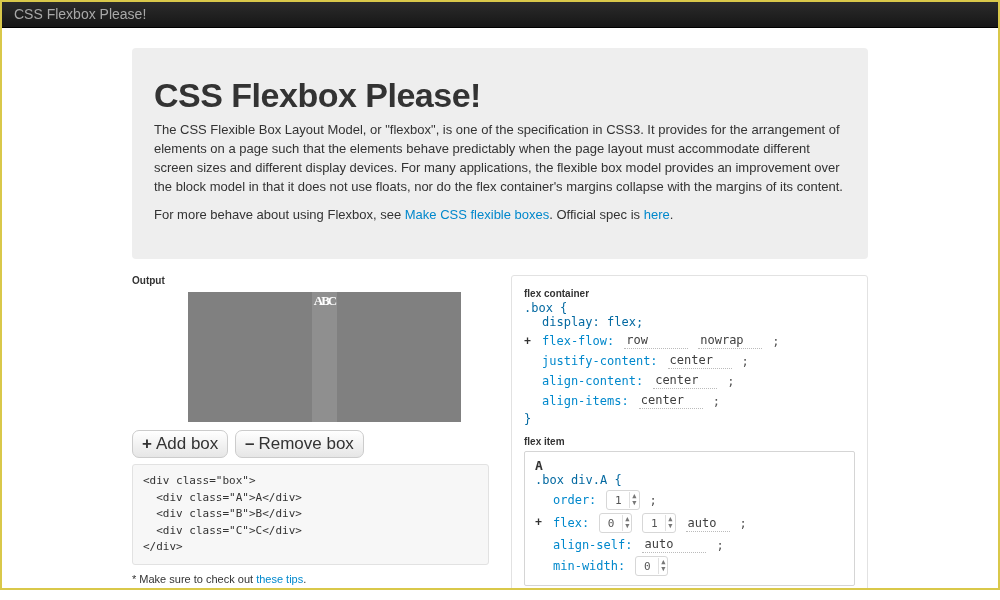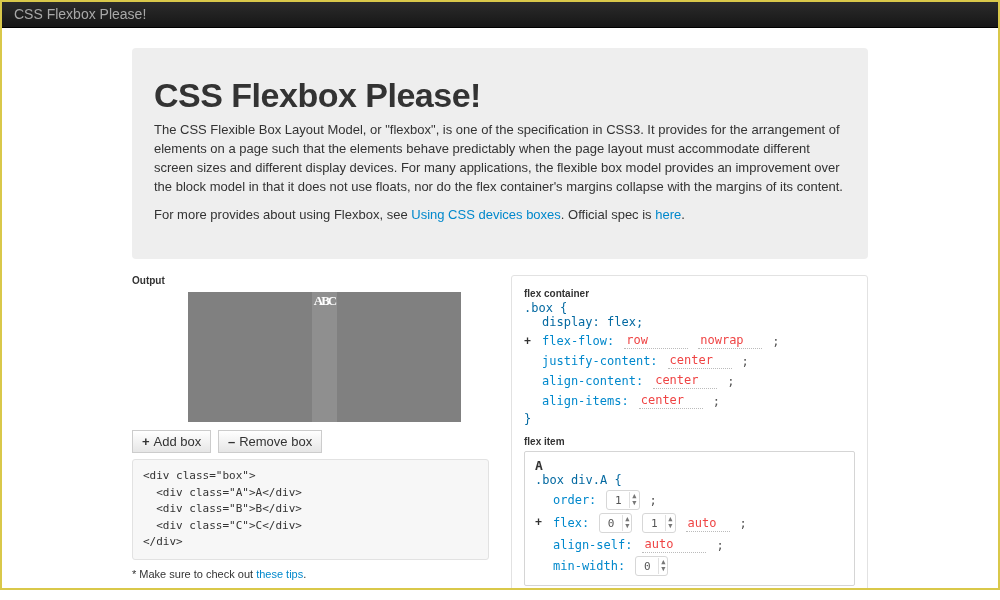--- a/index.html
+++ b/index.html
@@ -9,32 +9,32 @@
   .hero{background:#eee;padding:28px 22px 24px 22px;margin-top:20px;border-radius:4px}
   .hero h1{margin:0 0 6px 0;font-size:34px;font-weight:700;color:#333;letter-spacing:-.5px}
   .hero p{margin:0 0 10px 0;font-size:13px;line-height:1.45;color:#333}
   a.link{color:#0088cc;text-decoration:none}
   .main{display:flex;gap:22px;margin-top:16px}
   .col{flex:1;min-width:0}
   .colhead{font-weight:700;font-size:10px;margin-bottom:6px}
   .preview{background:#808080;height:130px;margin:0 28px 0 56px;display:flex;justify-content:center}
   .preview .chip{color:#fff;font-weight:700;font-family:Georgia,serif;font-size:13px;background:rgba(255,255,255,.12);padding:1px 2px;letter-spacing:-2px}
   .btnrow{margin:8px 0 6px 0}
-  .btn{display:inline-block;border:1px solid #ccc;background:linear-gradient(#fff,#e6e6e6);border-radius:0;font-size:13px;padding:3px 9px;cursor:pointer;color:#333;margin-right:3px}
+  .btn{display:inline-block;border:1px solid #ccc;background:linear-gradient(#fff,#e6e6e6);border-radius:7px;font-size:17px;padding:3px 9px;cursor:pointer;color:#333;margin-right:3px}
   .btn .ic{font-weight:700;margin-right:4px}
   .codebox{border:1px solid #e2e2e2;border-radius:3px;background:#f7f7f7;font-family:Menlo,Consolas,monospace;font-size:11px;padding:8px 10px;white-space:pre;line-height:1.5;color:#333}
   .hint{font-size:11px;margin-top:8px}
   .panel{border:1px solid #e2e2e2;border-radius:3px;padding:10px 12px;font-size:12px}
   .panel .note{font-size:11px;color:#333;margin-bottom:8px}
   .sect{font-weight:700;font-size:10px;margin:2px 0 2px 0}
   .mono{font-family:Menlo,Consolas,monospace;font-size:12px;color:#0369a1}
   .propline{display:flex;align-items:center;gap:10px;margin:3px 0;padding-left:18px;position:relative}
   .propline .plus{position:absolute;left:0;top:2px;font-weight:700;color:#333}
   .pkey{color:#0088cc;font-family:Menlo,Consolas,monospace;font-size:12px}
-  .pval{font-family:Menlo,Consolas,monospace;font-size:12px;border-bottom:1px dotted #bbb;padding:1px 2px;min-width:60px;display:inline-block;color:#ef4444}
+  .pval{font-family:Menlo,Consolas,monospace;font-size:12px;border-bottom:1px dotted #bbb;padding:1px 2px;min-width:60px;display:inline-block;color:#404040}
   .semi{font-family:Menlo,Consolas,monospace;color:#555}
   .itembox{border:1px solid #d5d5d5;border-radius:2px;padding:6px 10px;margin-top:4px}
   .itembox .tab{font-weight:700;font-family:Menlo,Consolas,monospace;font-size:13px}
   .spin{display:inline-flex;align-items:center;border:1px solid #d7d7d7;border-radius:3px;height:18px;background:#fff;font-family:Menlo,Consolas,monospace;font-size:11px}
   .spin .num{width:22px;text-align:center;color:#555}
   .spin .arrows{display:flex;flex-direction:column;border-left:1px solid #e0e0e0;font-size:7px;line-height:7px;color:#777;padding:1px 2px}
 </style>
 </head>
 <body>
 <div class="frame">
@@ -42,21 +42,21 @@
   <div class="topbar">
     <span>CSS Flexbox Please!</span>
   </div>
 
   <div class="content">
 
     <div class="hero">
       <h1>CSS Flexbox Please!</h1>
       <p>The CSS Flexible Box Layout Model, or "flexbox", is one of the specification in CSS3. It provides for the arrangement of elements on a page such that the elements behave predictably when the page layout must accommodate different screen sizes and different display devices. For many applications, the flexible box model provides an improvement over the block model in that it does not use floats, nor do the flex container's margins collapse with the margins of its content.</p>
       <p>
-        <span>For more provides about using Flexbox, see </span><a class="link">Using CSS devices boxes</a><span>. Official spec is </span><a class="link">here</a><span>.</span>
+        <span>For more behave about using Flexbox, see </span><a class="link">Make CSS flexible boxes</a><span>. Official spec is </span><a class="link">here</a><span>.</span>
       </p>
     </div>
 
     <div class="main">
 
       <div class="col">
         <div class="colhead">Output</div>
         <div class="preview">
           <span class="chip">ABC</span>
         </div>

